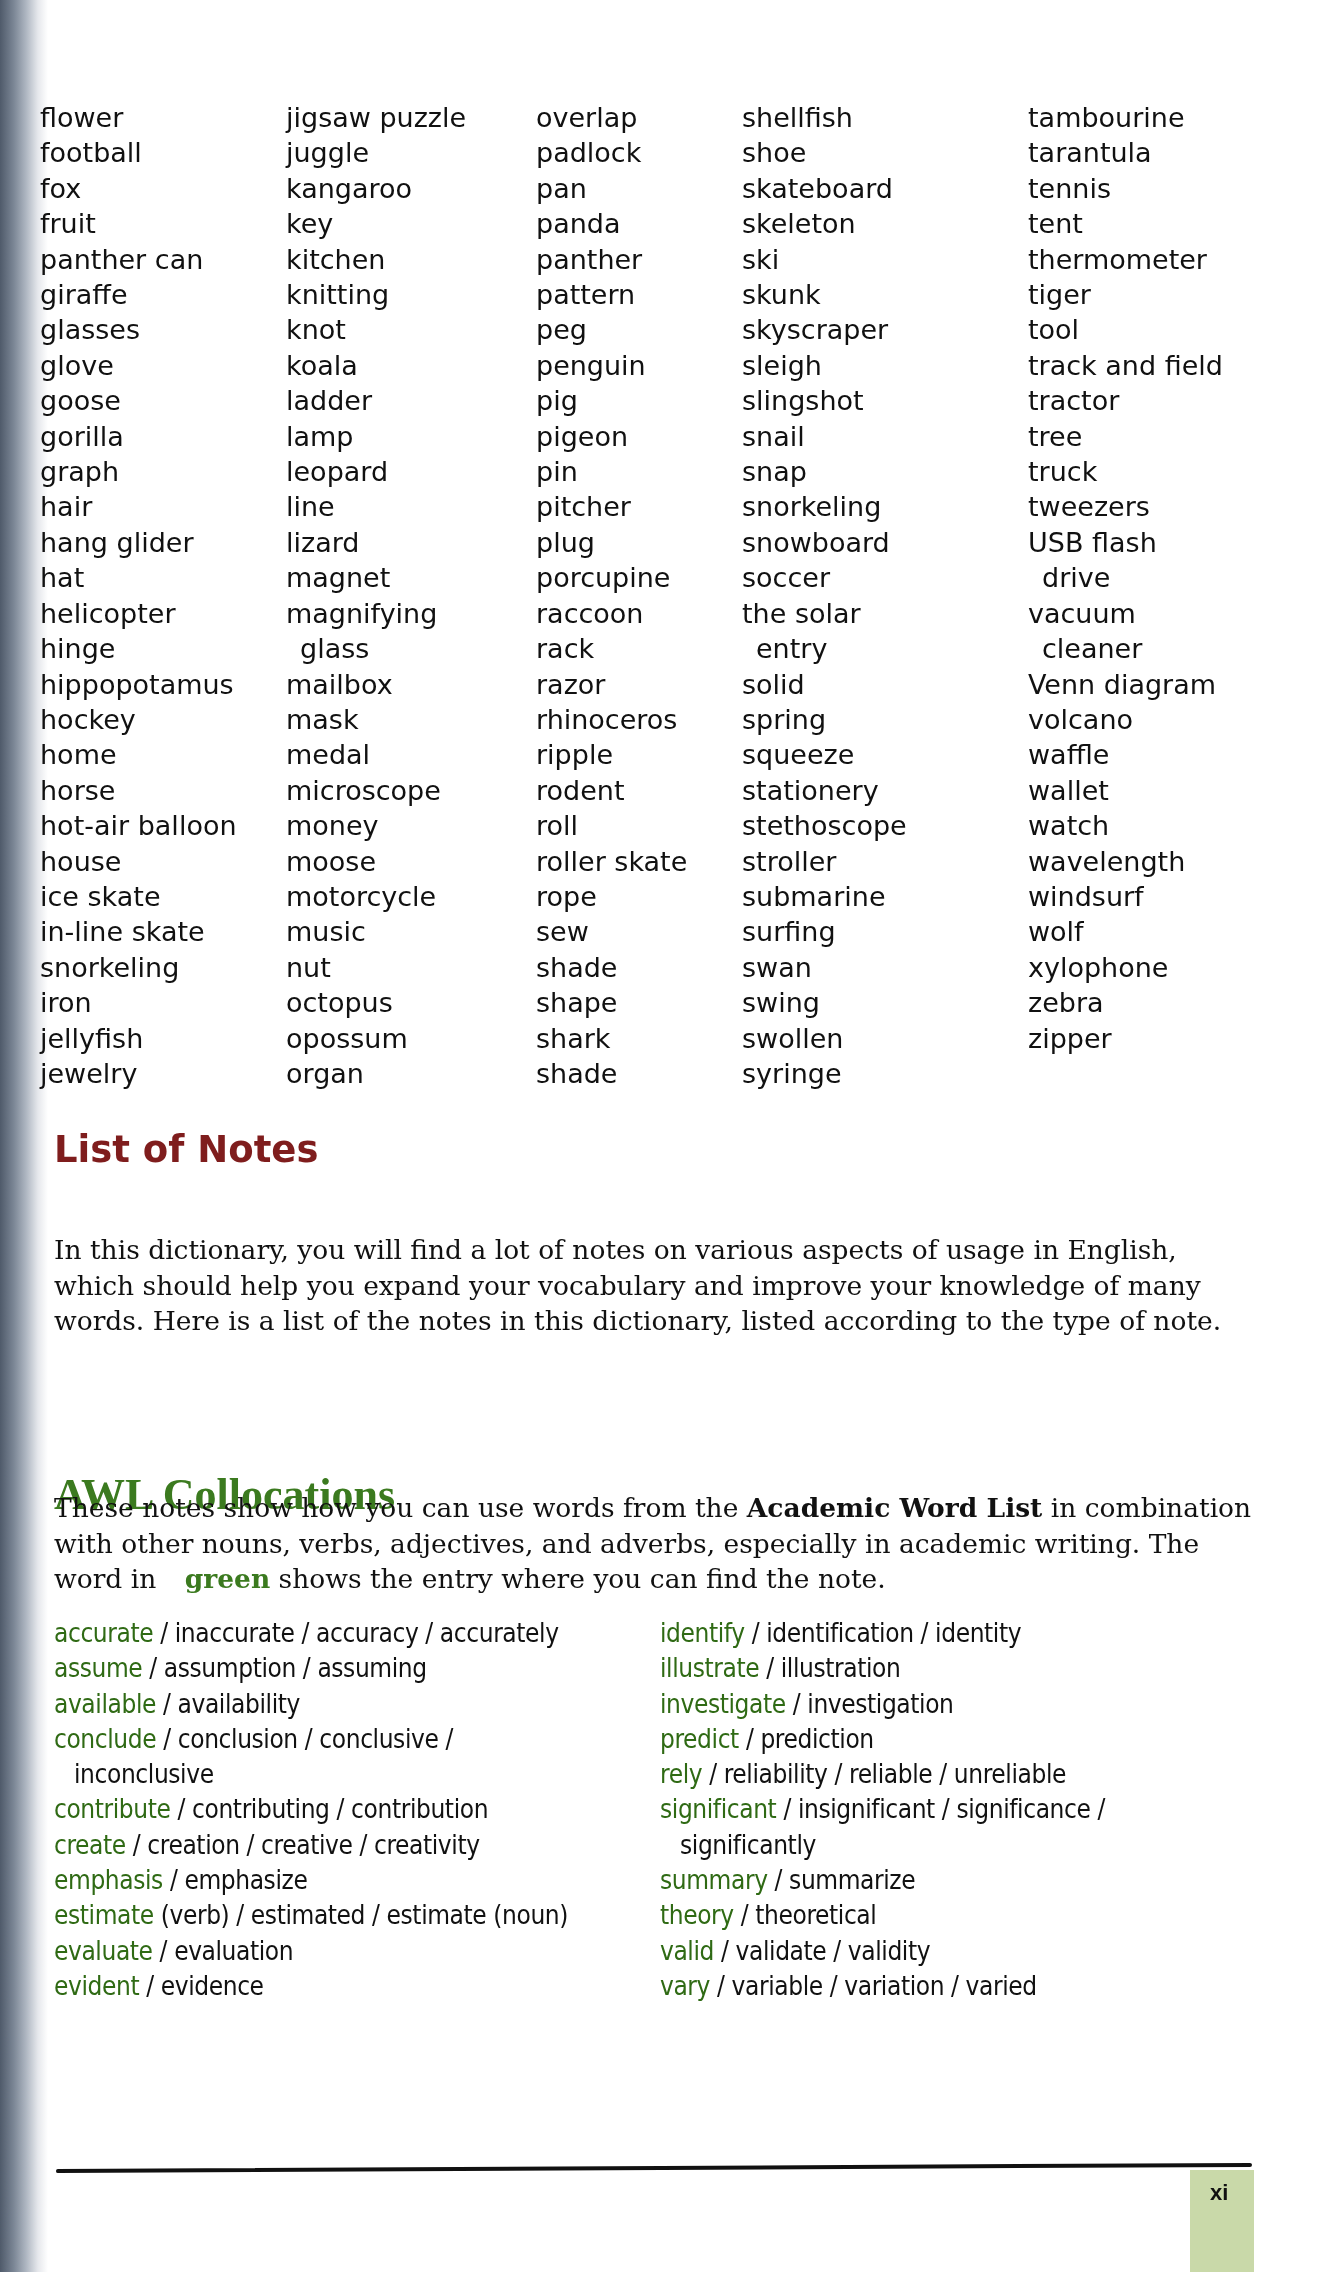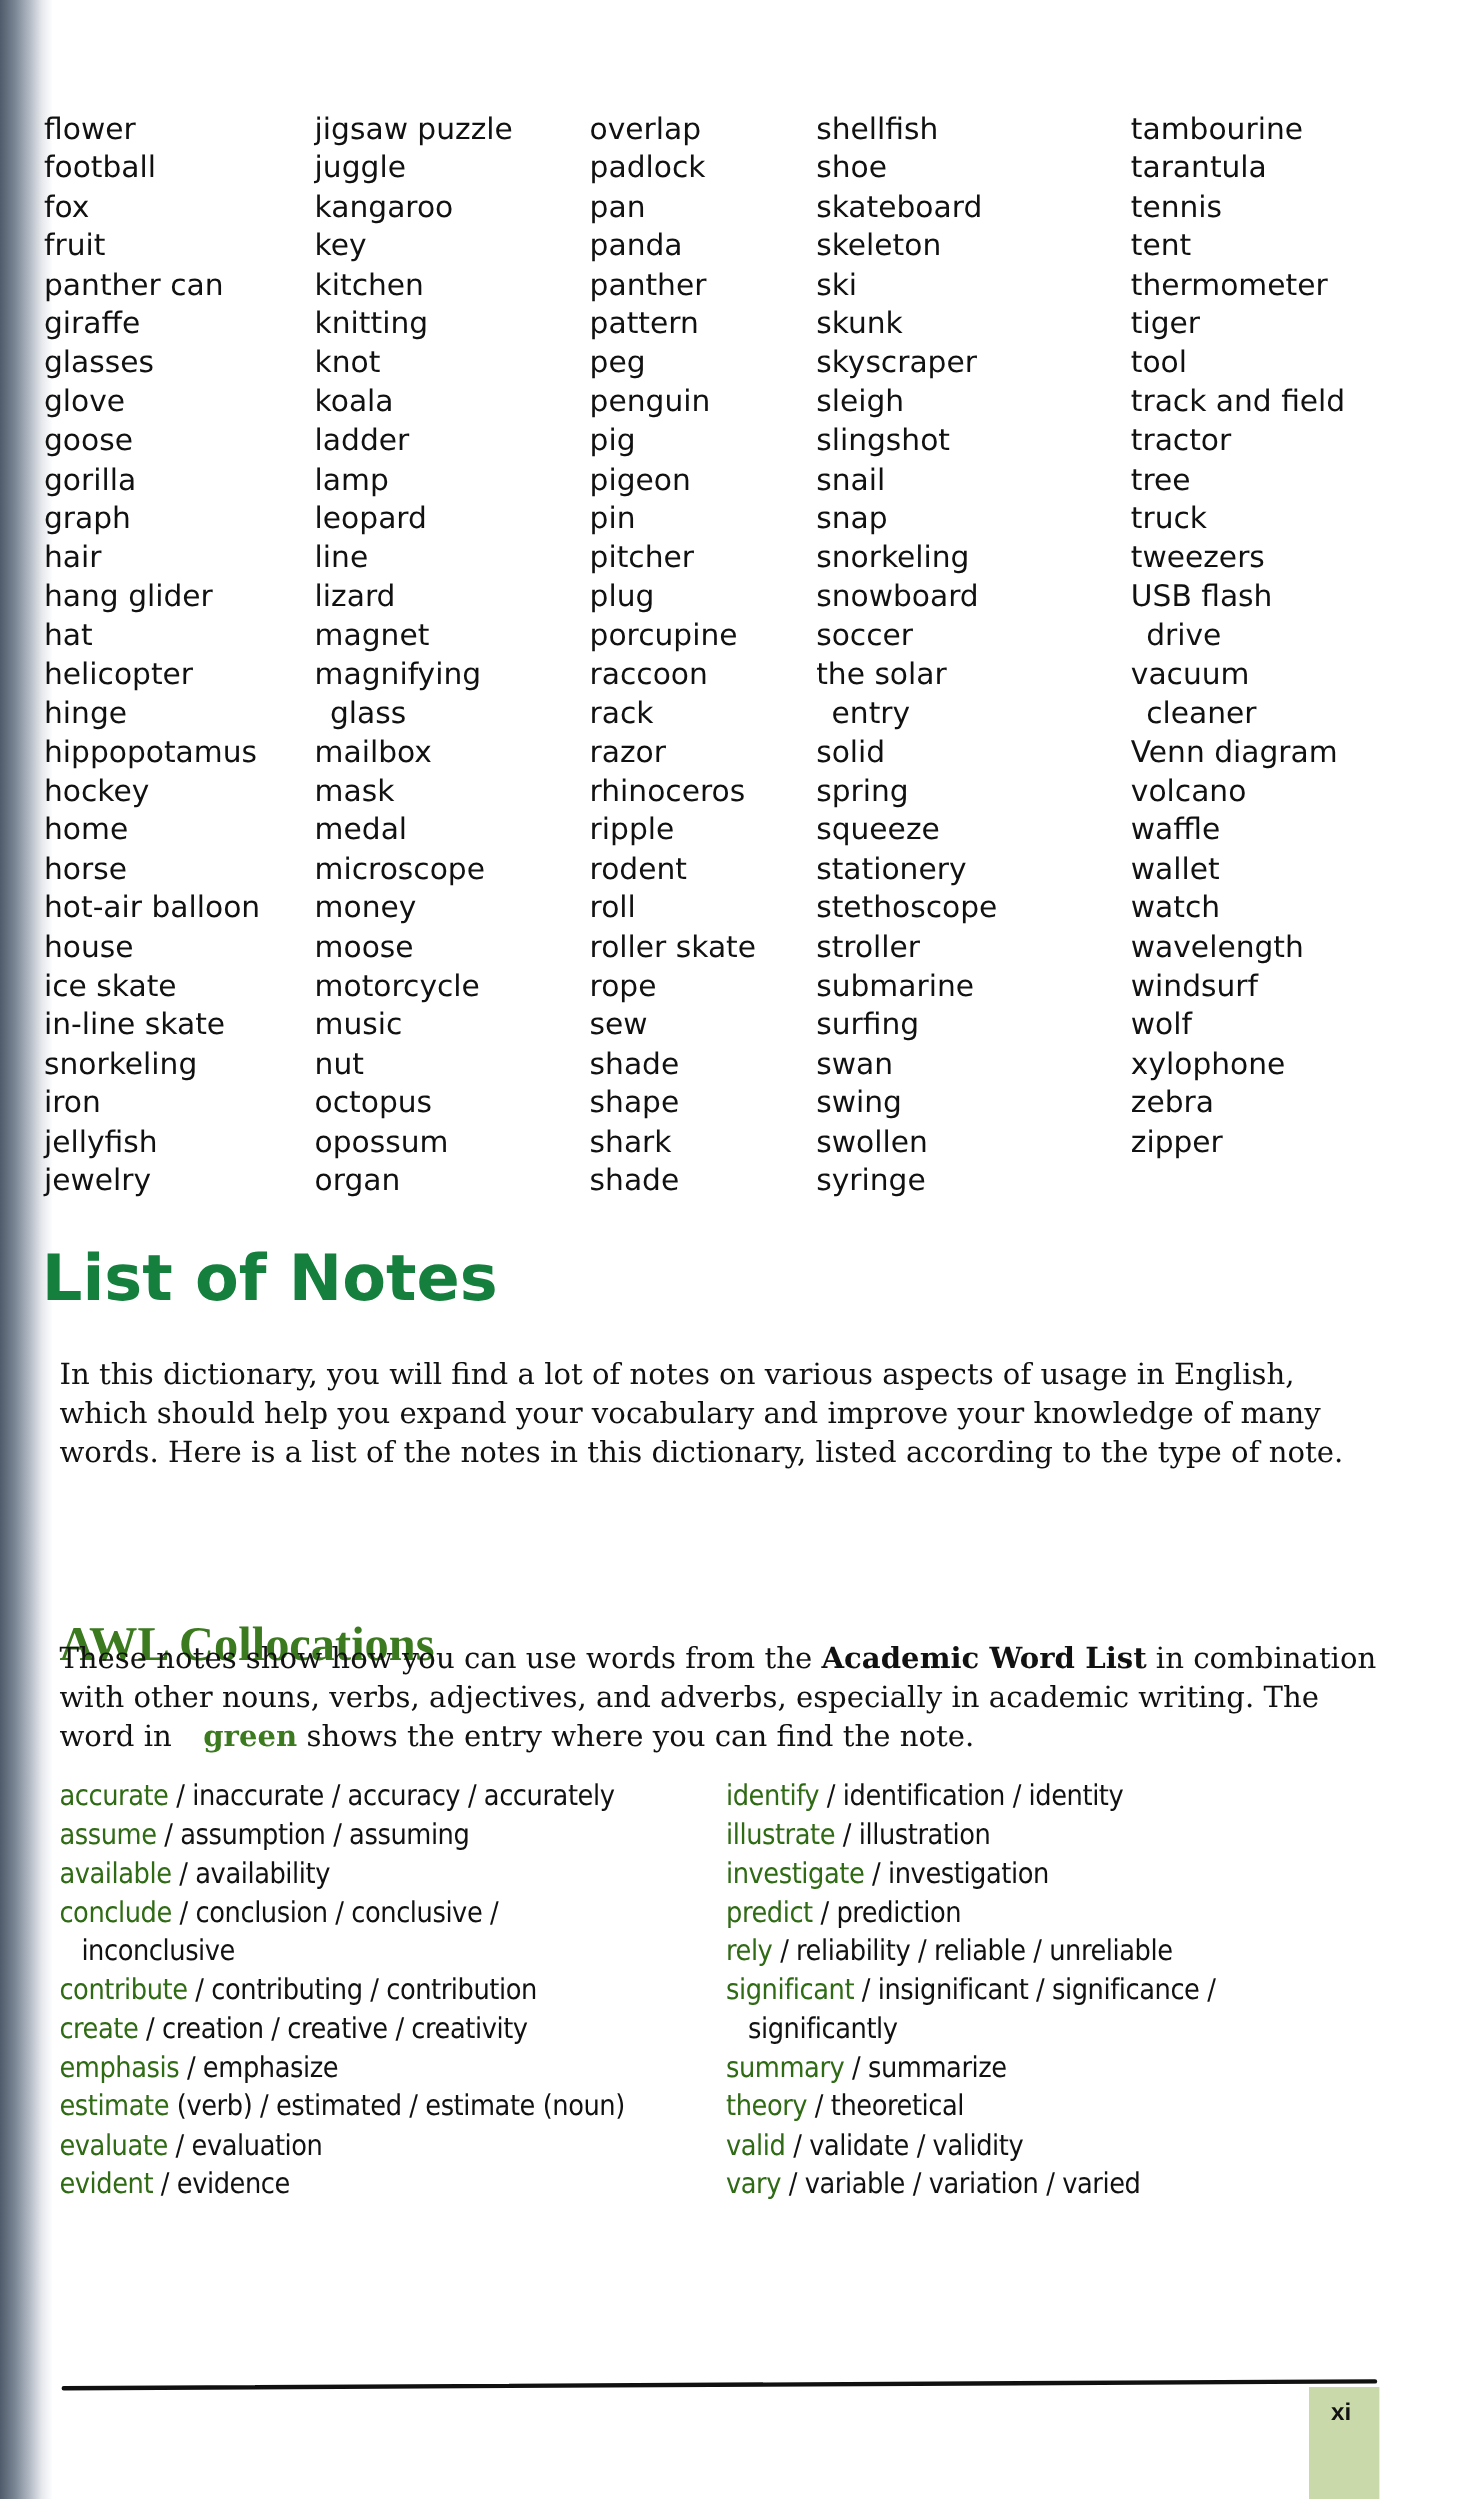--- a/index.html
+++ b/index.html
@@ -13,23 +13,23 @@
       position: absolute; top: 100px; left: 40px; width: 1230px; height: 1000px;
     }
     .wcol {
       position: absolute; top: 0;
       font-family: "DejaVu Sans", sans-serif; font-size: 27px; line-height: 35.4px;
       color: #111;
     }
     .wcol div { white-space: nowrap; }
     .wcol .cont { padding-left: 14px; }
     .h1 {
-      position: absolute; left: 38px; top: 1128px;
-      font-family: "DejaVu Sans", sans-serif; font-size: 58px; font-weight: bold;
-      color: #15803d; letter-spacing: 0px;
+      position: absolute; left: 54px; top: 1128px;
+      font-family: "DejaVu Sans", sans-serif; font-size: 37px; font-weight: bold;
+      color: #7f1d1d; letter-spacing: 0px;
     }
     .h2 {
       position: absolute; left: 54px; top: 1469px;
       font-family: Liberation Serif, serif; font-size: 44px; font-weight: bold;
       color: #3b7a1f;
     }
     .para {
       position: absolute; left: 54px; width: 1200px;
       font-family: "DejaVu Serif", serif; font-size: 26.5px; line-height: 35.5px;
       color: #111;

